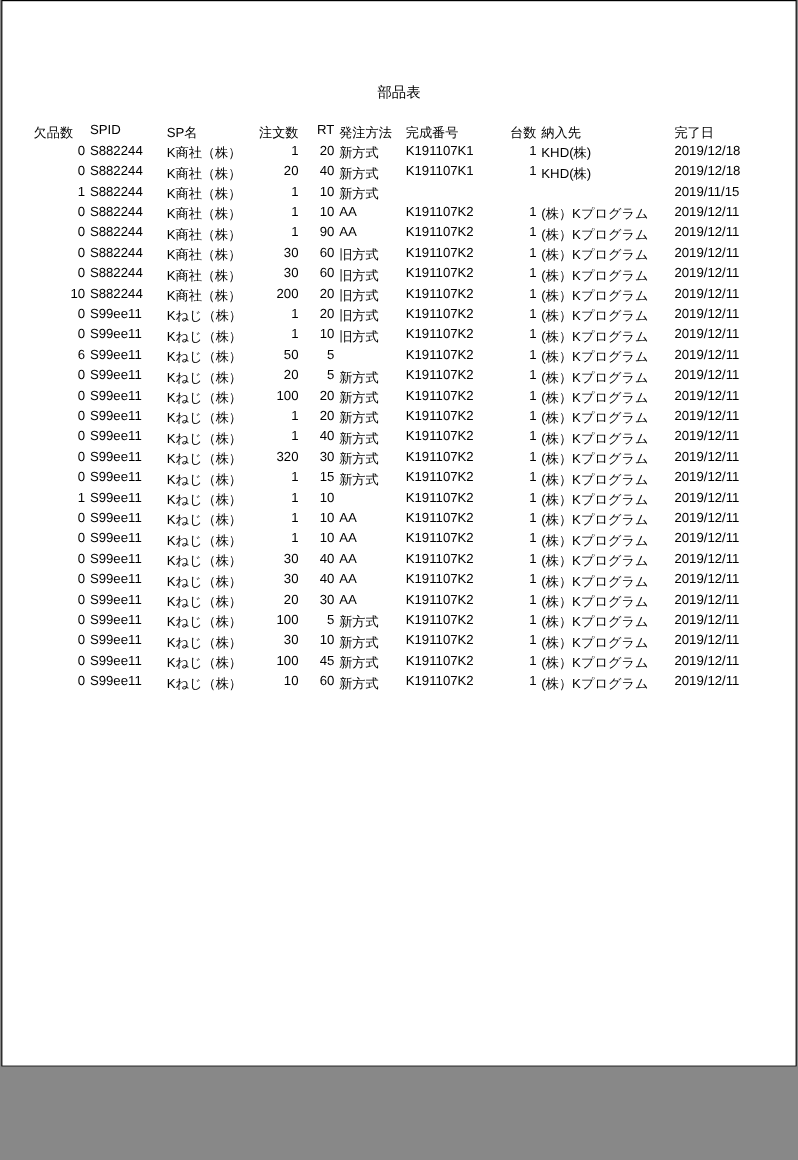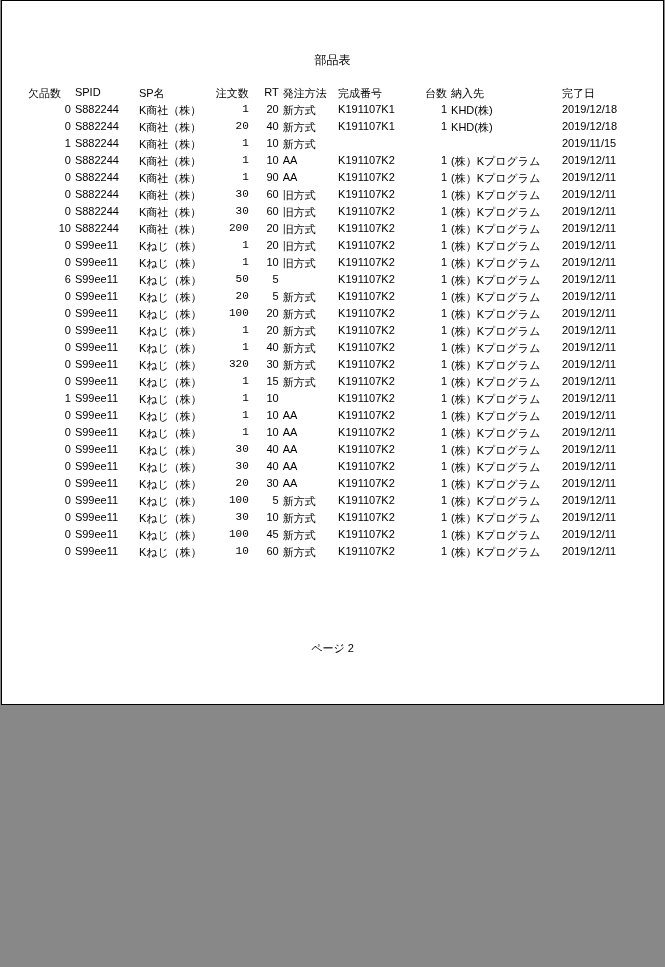--- a/index.html
+++ b/index.html
@@ -3,27 +3,27 @@
 <meta charset="utf-8">
 <style>
   body {
     margin: 0;
     padding: 0;
     background: #888;
     font-family: "MS PGothic", "Meiryo", sans-serif;
   }
   .page {
     width: 663px;
-    height: 705px;
+    height: 889px;
     margin: 0 auto;
     background: #fff;
     border: 1px solid #000;
     box-sizing: border-box;
     position: relative;
-    padding: 13px 24px 20px 24px;
+    padding: 30px 24px 20px 24px;
   }
   .title {
     text-align: center;
     font-size: 12px;
     margin: 38px 0 16px 0;
   }
   table {
     border-collapse: collapse;
     width: 100%;
     font-size: 11px;
@@ -34,21 +34,21 @@
     white-space: nowrap;
     vertical-align: top;
   }
   th {
     font-weight: normal;
   }
   .num { text-align: right; padding-right: 2px; }
   .c-qty { width: 40px; }
   .c-spid { width: 56px; }
   .c-spname { width: 60px; }
-  .c-order { width: 36px; font-family: Liberation Mono, monospace; }
+  .c-order { width: 36px; }
   .c-rt { width: 24px; margin-top: 17px; }
   .c-method { width: 48px; }
   .c-comp { width: 70px; }
   .c-units { width: 28px; }
   .c-dest { width: 100px; }
   .c-date { width: 70px; }
   .footer {
     position: absolute;
     bottom: 48px;
     left: 0;
@@ -397,14 +397,13 @@
           <td class="num c-order">10</td>
           <td class="num c-rt">60</td>
           <td class="c-method">新方式</td>
           <td class="c-comp">K191107K2</td>
           <td class="num c-units">1</td>
           <td class="c-dest">(株）Kプログラム</td>
           <td class="c-date">2019/12/11</td>
         </tr>
       </tbody>
   </table>
-  <div class="footer">ページ 2</div>
 </div>
 
 </body></html>

